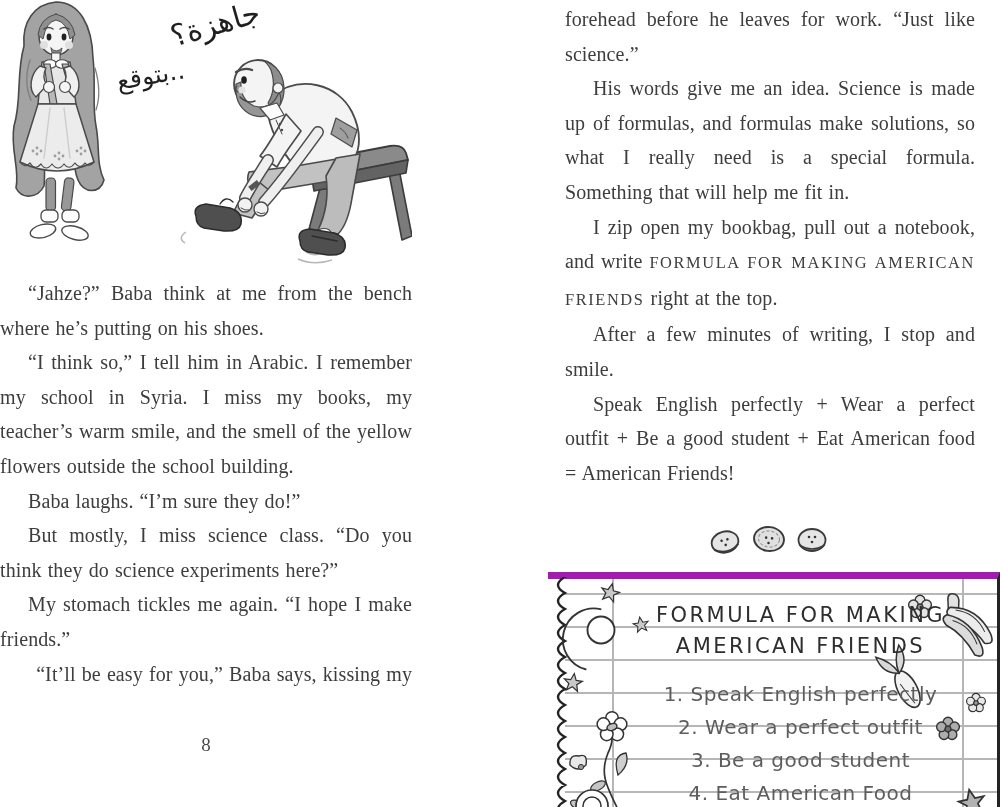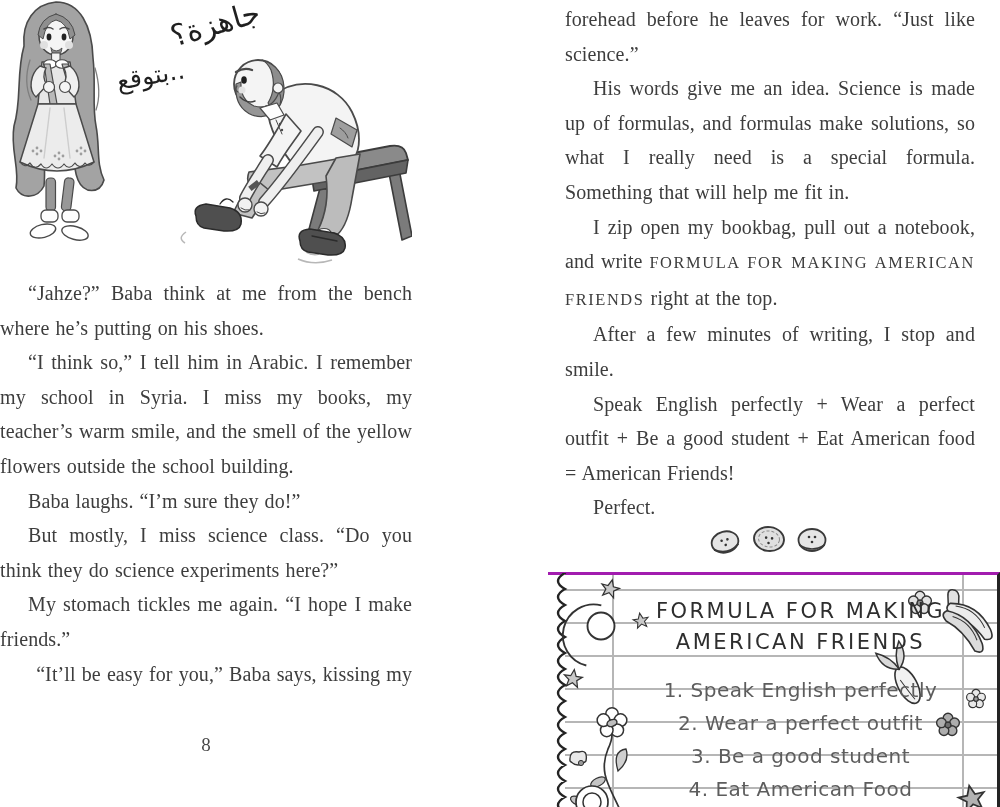--- a/index.html
+++ b/index.html
@@ -24,21 +24,21 @@
 
   .page-number { position:absolute; top:734px; left:0; width:412px;
     text-align:center; font-size:19px; color:#4a4a4a; }
 
   
   .buttons-doodle { position:absolute; left:565px; top:522px; width:410px;
     text-align:center; }
 
   
   .notebook { position:absolute; left:548px; top:572px; width:452px; height:235px;
-    background:#fff; border-top:3px solid #a21caf; border-right:3px solid #232323; }
+    background:#fff; border-top:7px solid #a21caf; border-right:3px solid #232323; }
   .nb-rules { position:absolute; left:14px; right:0; top:14px; bottom:0;
     background:repeating-linear-gradient(to bottom,#b6b6b6 0 1.7px, transparent 1.7px 33px); }
   .nb-margin { position:absolute; top:0; bottom:0; width:1.7px; background:#b6b6b6; }
   .nb-margin.m-left  { left:64px; }
   .nb-margin.m-right { left:414px; }
   .nb-edge    { position:absolute; left:-3px; top:-2px; }
   .nb-doodles { position:absolute; left:0; top:0; }
   .nb-content { position:absolute; left:70px; right:14px; top:0; text-align:center; }
   .nb-title { margin-top:21px; font-family:"DejaVu Sans", sans-serif;
     font-size:21px; letter-spacing:2.5px; line-height:31px; color:#2e2e2e; }
@@ -169,21 +169,20 @@
     <div class="page-number">8</div>
   </section>
 
   <section class="page-right">
     <div class="body-text right-text">
       <p>forehead before he leaves for work. “Just like science.”</p>
       <p class="indent">His words give me an idea. Science is made up of formulas, and formulas make solutions, so what I really need is a special formula. Something that will help me fit in.</p>
       <p class="indent"><span>I zip open my bookbag, pull out a notebook, and write </span><span class="smallcaps">FORMULA FOR MAKING AMERICAN FRIENDS</span><span> right at the top.</span></p>
       <p class="indent">After a few minutes of writing, I stop and smile.</p>
       <p class="indent">Speak English perfectly + Wear a perfect outfit + Be a good student + Eat American food = American Friends!</p>
-      <p class="indent">Perfect.</p>
     </div>
   </section>
 
   <div class="buttons-doodle">
     <svg width="130" height="38" viewBox="0 0 130 38">
       <g transform="translate(20,20) rotate(-14)">
         <ellipse rx="13.5" ry="10.5" fill="#e5e5e5" stroke="#3a3a3a" stroke-width="1.8"></ellipse>
         <path d="M-12.5,5 Q0,14 12.5,5" fill="none" stroke="#3a3a3a" stroke-width="1.8"></path>
         <circle cx="-3" cy="-2" r="1.3" fill="#333"></circle>
           <circle cx="3" cy="-2" r="1.3" fill="#333"></circle>

